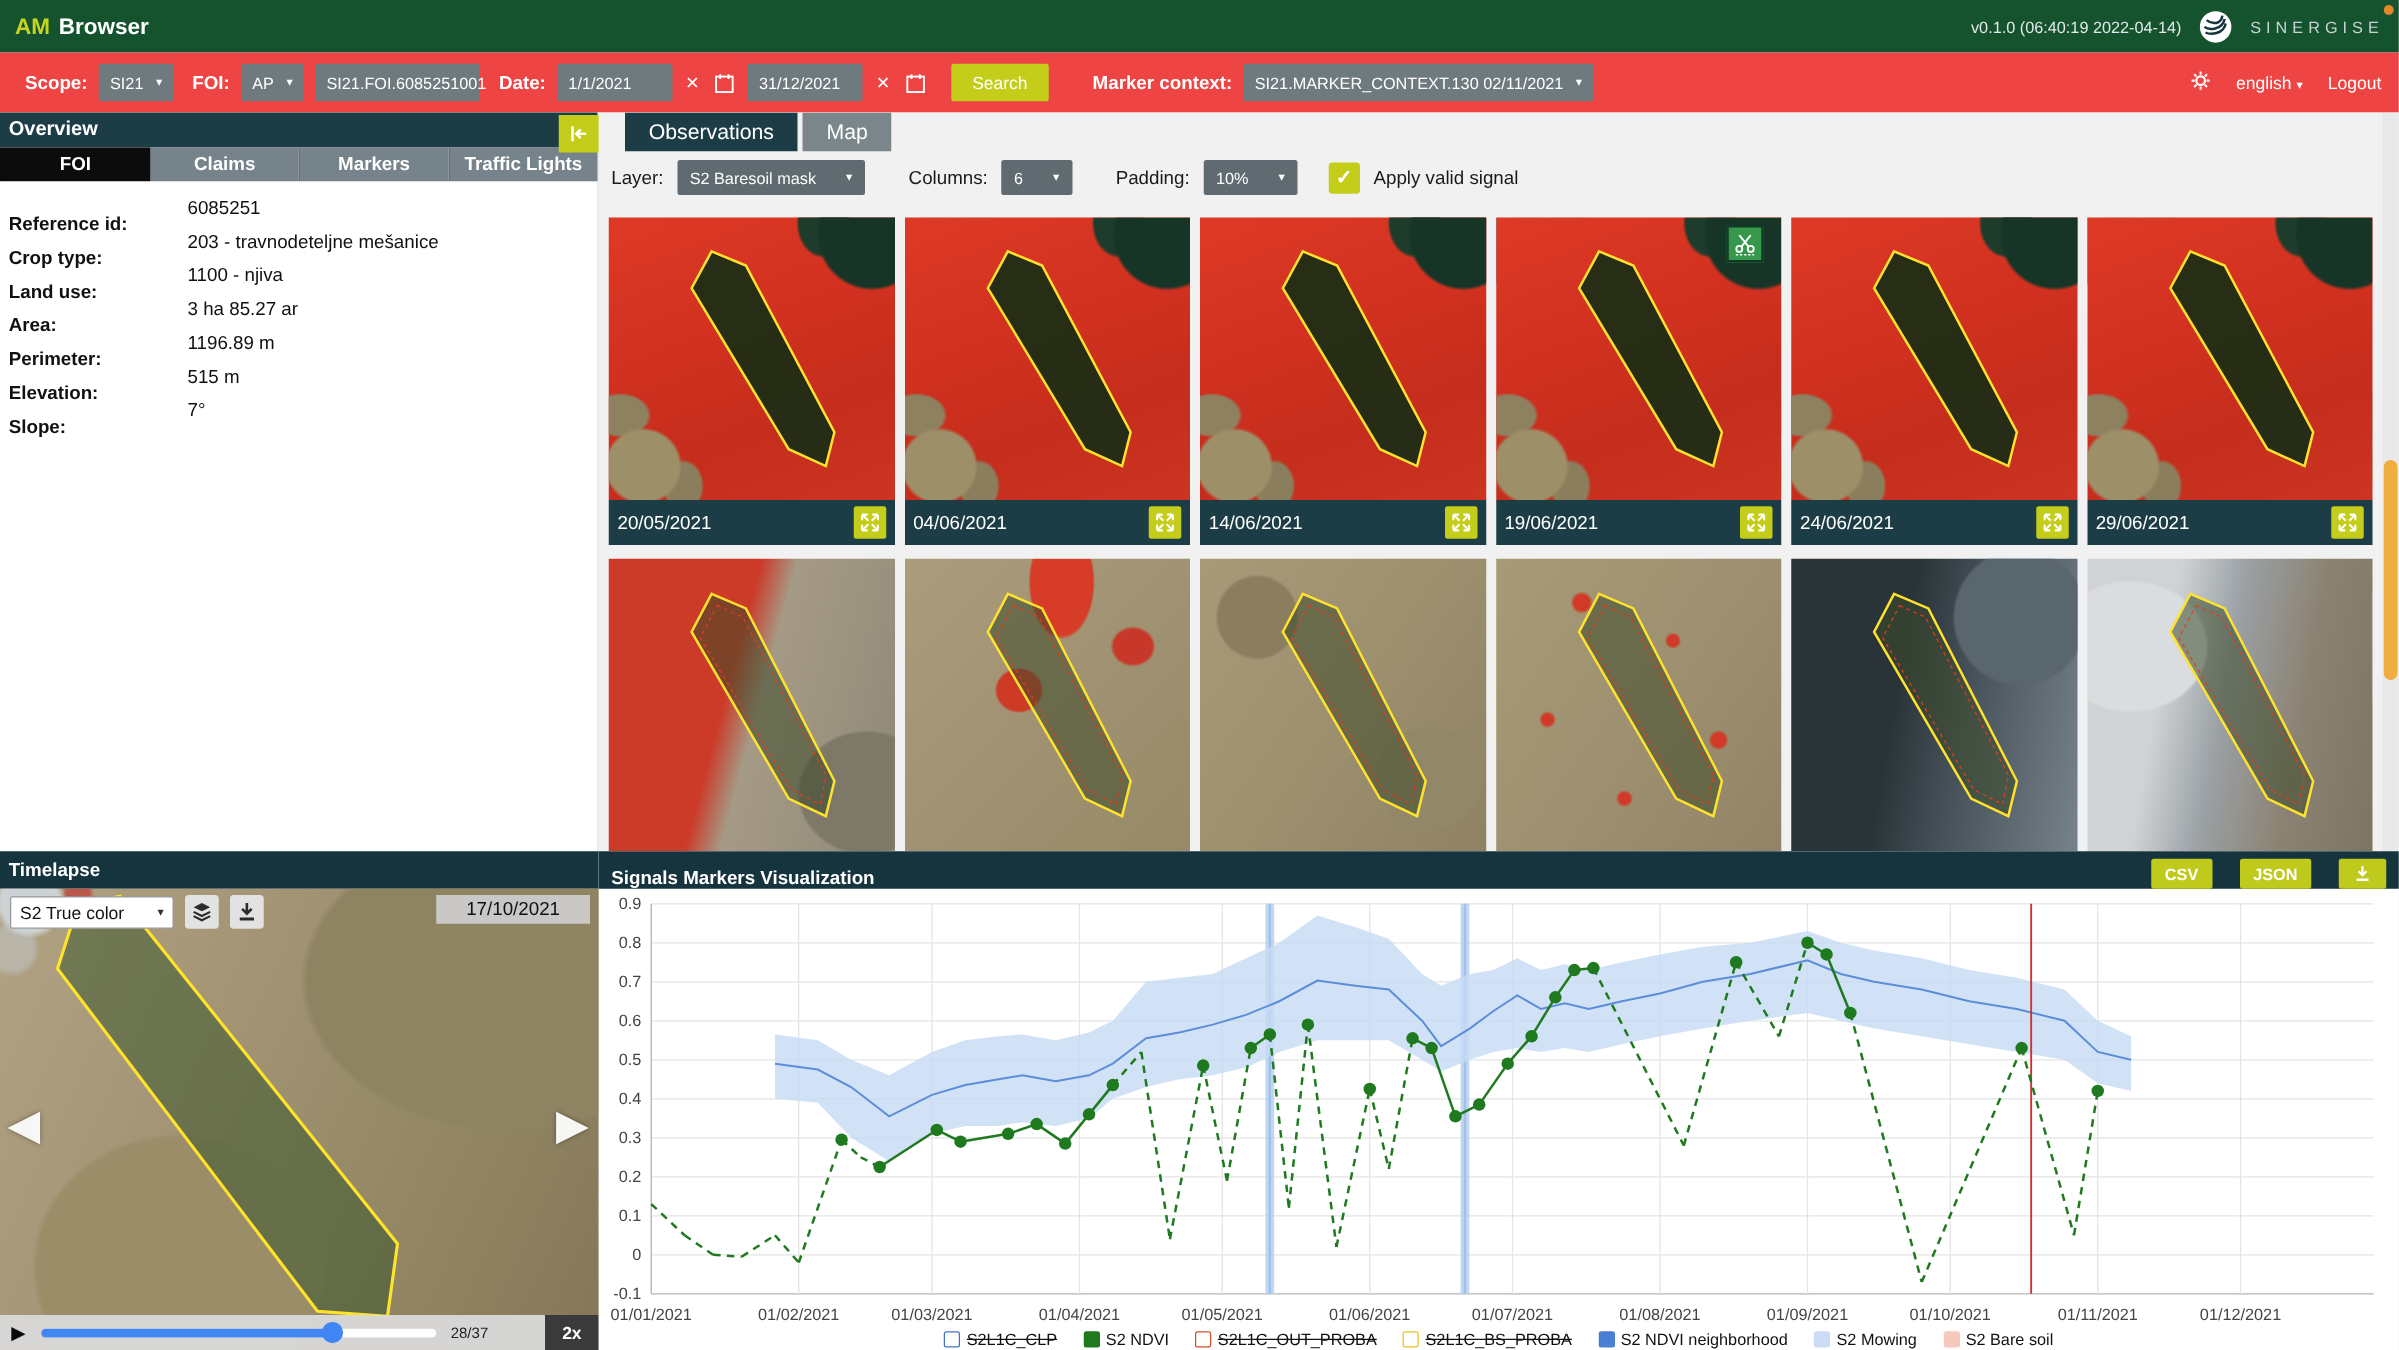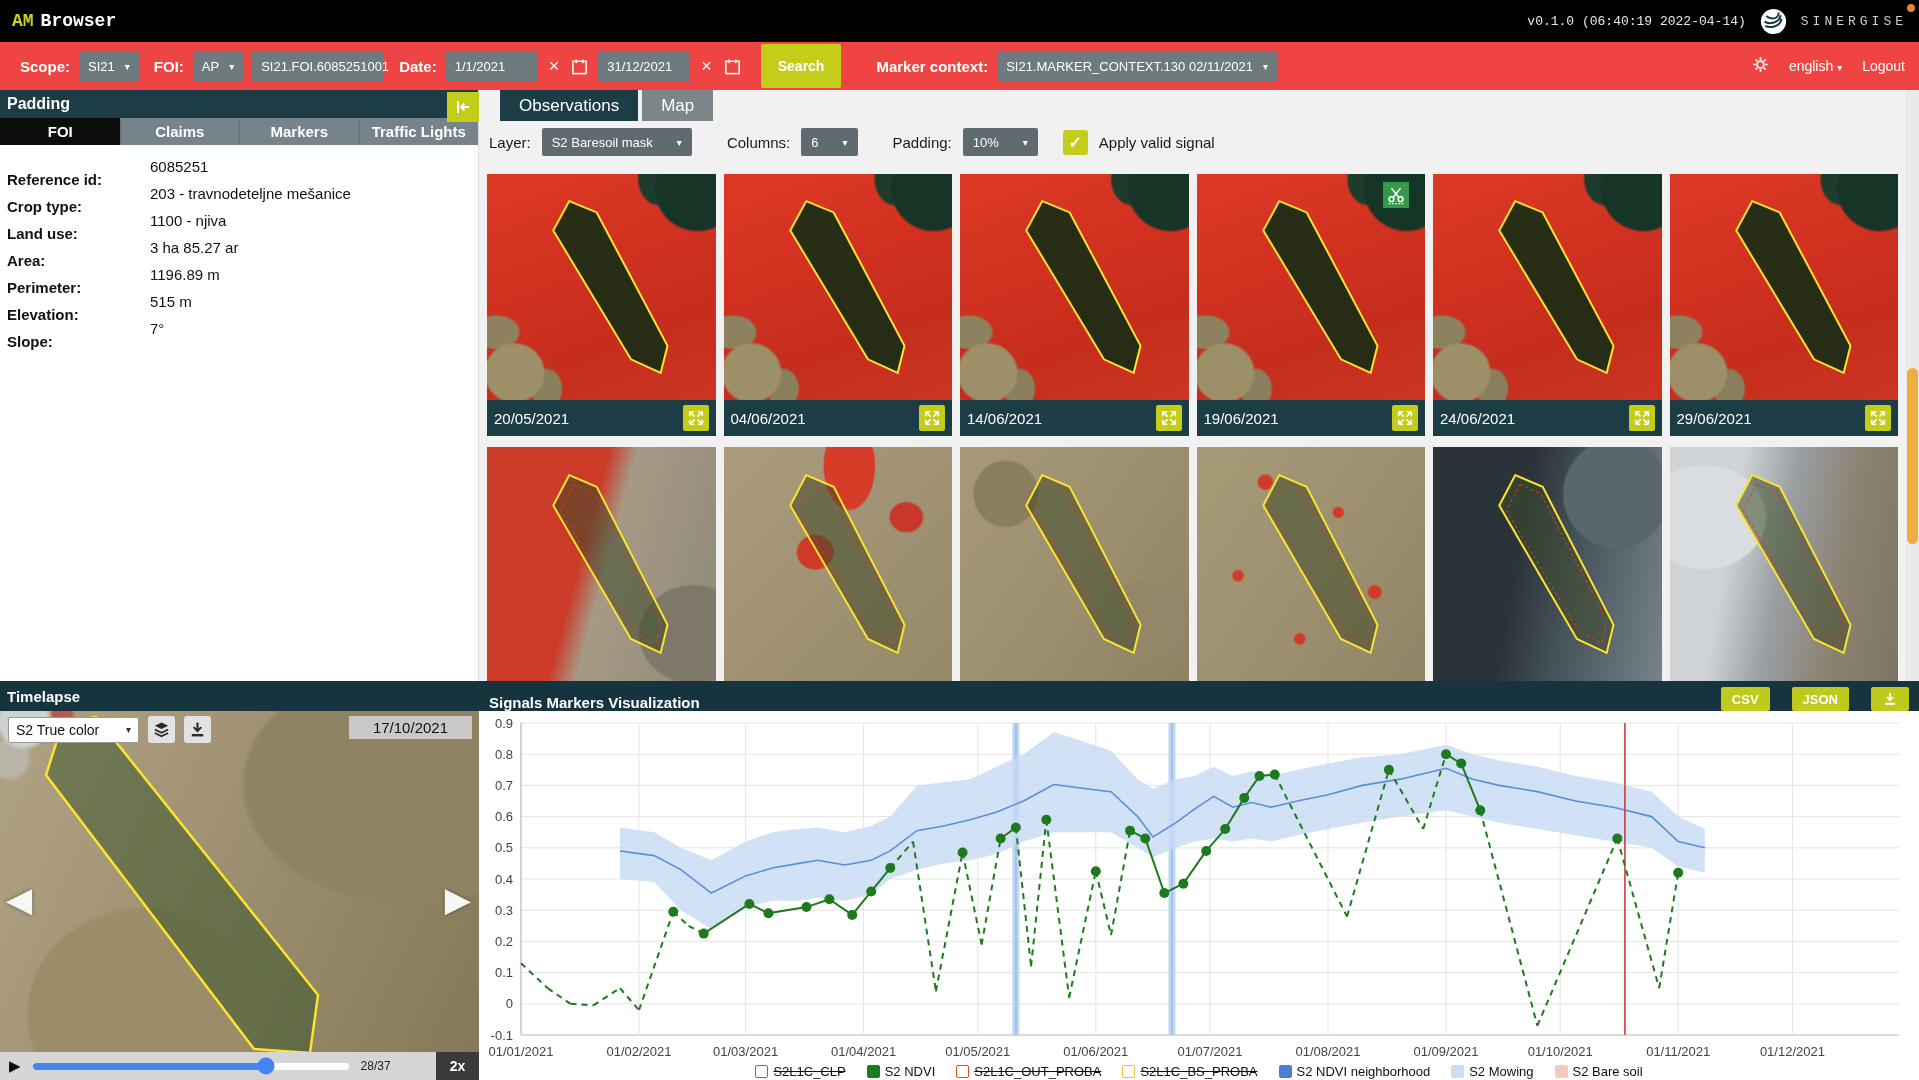--- a/index.html
+++ b/index.html
@@ -1,39 +1,39 @@
 <!DOCTYPE html>
 <html><head>
 <meta charset="utf-8">
 <style>
   * { margin:0; padding:0; box-sizing:border-box; }
   html,body { width:1919px; height:1080px; }
   body { position:relative; font-family:"Liberation Sans", sans-serif; background:#f1f1f1; overflow:hidden; }
 
   
-  #titlebar { position:absolute; left:0; top:0; width:1919px; height:42px; background:#000000;
-    display:flex; align-items:center; padding:0 12px;font-family:Liberation Mono, monospace; }
+  #titlebar { position:absolute; left:0; top:0; width:1919px; height:42px; background:#14532d;
+    display:flex; align-items:center; padding:0 12px; }
   .brand-am { color:#c9d41f; font-weight:bold; font-size:18px; }
   .brand-browser { color:#fff; font-weight:bold; font-size:18px; margin-left:7px; }
   .title-right { margin-left:auto; display:flex; align-items:center; gap:14px; }
   .version { color:#e2e8e9; font-size:13px; }
   .logo-circle { width:27px; height:27px; }
   .logo-text { color:#c9d2d4; font-size:13px; letter-spacing:4px; }
   .status-dot { position:absolute; right:4px; top:4px; width:8px; height:8px; border-radius:50%; background:#e0882e; }
 
   
   #toolbar { position:absolute; left:0; top:42px; width:1919px; height:48px; background:#ef4444;
     display:flex; align-items:center; padding:0 14px; gap:9px; }
   .tb-label { color:#fff; font-weight:600; font-size:15px; margin-left:6px; }
   .tb-box { background:#6e7a7e; color:#fff; height:30px; display:flex; align-items:center;
     padding:0 9px; font-size:13px; border-radius:2px; gap:10px; white-space:nowrap; }
   .tb-box .chev { font-size:10px; color:#fff; }
   .xbtn { color:#fff; font-size:18px; line-height:1; padding:0 2px; cursor:pointer; }
   .calbtn svg { display:block; }
-  .search-btn { background:#c3cd1a; color:#fff; font-weight:bold; font-size:14px; height:44px;
+  .search-btn { background:#c3cd1a; color:#fff; font-weight:normal; font-size:14px; height:30px;
     padding:0 17px; border:none; border-radius:2px; margin-left:10px; }
   .tb-right { margin-left:auto; display:flex; align-items:center; gap:20px; color:#fff; font-size:14px; }
 
   
   #sidebar { position:absolute; left:0; top:90px; width:479px; height:591px; background:#fff; border-right:1px solid #ddd; }
   .side-header { height:28px; background:#1c3d46; color:#fff; font-weight:bold; font-size:16px;
     display:flex; align-items:center; padding-left:7px; }
   .collapse-btn { position:absolute; left:447px; top:2px; width:32px; height:30px; background:#c3cd1a;
     display:flex; align-items:center; justify-content:center; }
   .side-tabs { display:flex; height:27px; }
@@ -220,21 +220,21 @@
           </g>
         </svg>
     </span>
     <span><span>english</span> <span class="chev" style="font-size:10px;">▾</span></span>
     <span>Logout</span>
   </div>
 </div>
 
 <div id="sidebar">
   <div class="side-header">
-    <span>Padding</span>
+    <span>Overview</span>
   </div>
   <div class="collapse-btn">
     <svg width="20" height="20" viewBox="0 0 20 20">
       <path d="M5 4 v12" stroke="#fff" stroke-width="2"></path>
       <path d="M16 10 H8 M11.5 6.5 L8 10 l3.5 3.5" stroke="#fff" stroke-width="2" fill="none"></path>
     </svg>
   </div>
   <div class="side-tabs" id="side-tabs">
       <div class="side-tab active">FOI</div>
       <div class="side-tab">Claims</div>

